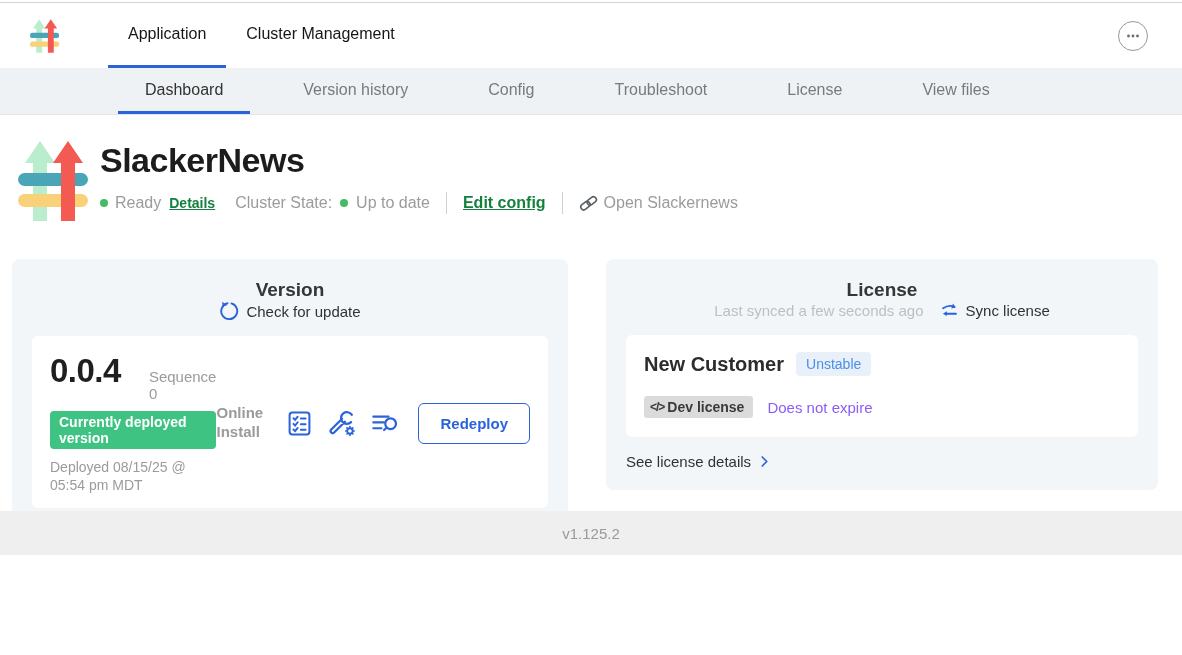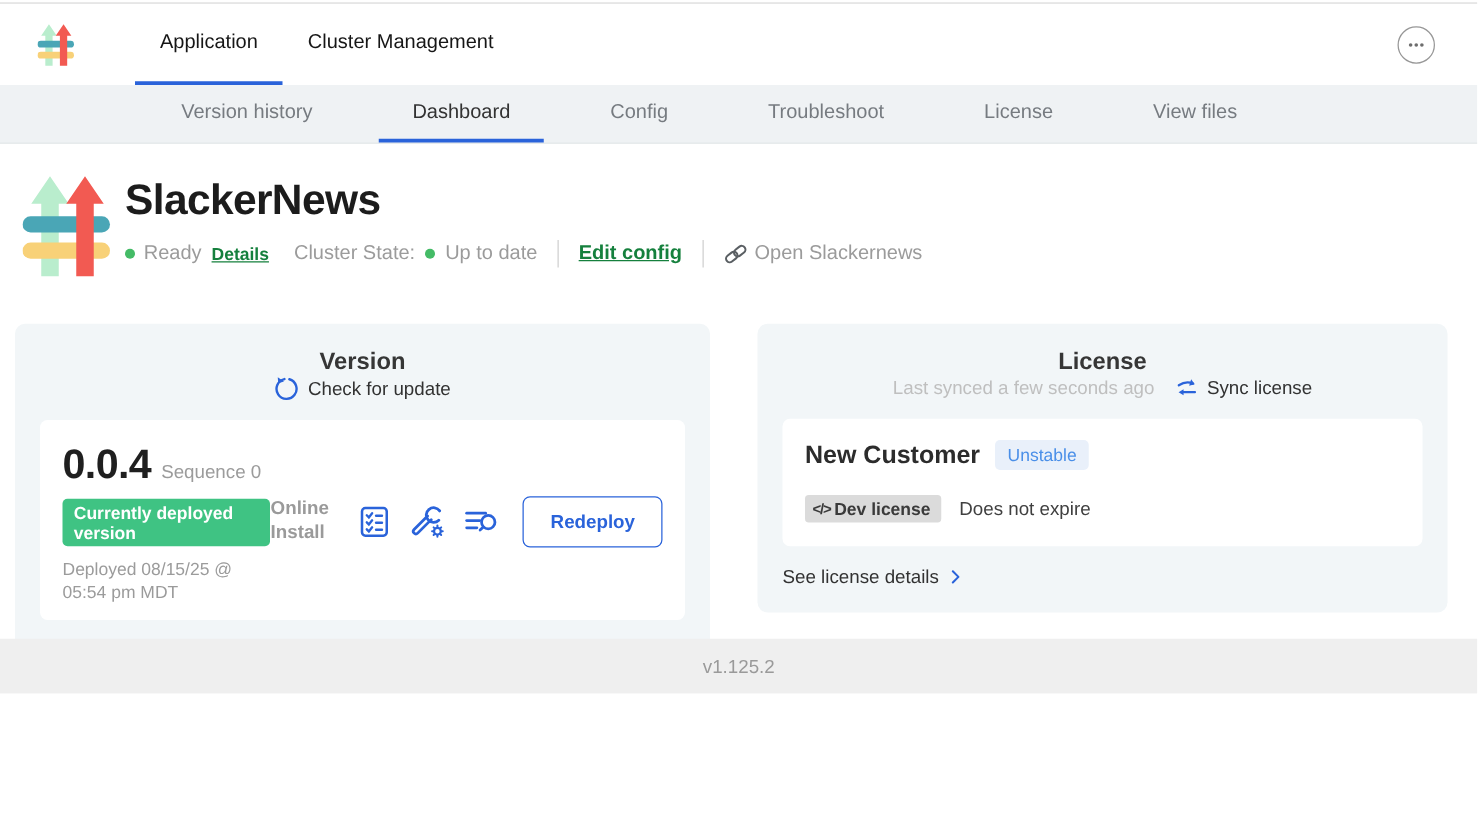--- a/index.html
+++ b/index.html
@@ -46,21 +46,21 @@
   .cards { display:flex; align-items:flex-start; gap:38px; padding:0 12px; margin-top:34px; }
   .card { background:#f2f6f8; border-radius:8px; padding:20px; }
   .card-head { display:flex; align-items:center; justify-content:space-between;flex-direction:column; }
   .card-head h2 { font-size:19px; font-weight:700; color:#363636; }
   .head-link { display:flex; align-items:center; gap:7px; font-size:15px; }
   .inner { background:#fff; border-radius:6px; margin-top:15px; }
 
   
   .version-card { width:556px; }
   .version-card .inner { display:flex; justify-content:space-between; padding:16px 18px 14px 18px; min-height:130px; }
-  .vrow { display:flex; align-items:baseline; gap:8px; }
+  .vrow { display:flex; align-items:baseline; gap:28px; }
   .vnum { font-size:33px; font-weight:800; color:#1f1f1f; letter-spacing:-0.5px; }
   .seq { font-size:15px; color:#9b9b9b; }
   .badge-green { display:inline-block; margin-top:9px; background:#3fc383; color:#fff; font-size:14px;
                  font-weight:600; padding:3px 9px; border-radius:4px; }
   .deployed { margin-top:9px; font-size:14px; color:#9b9b9b; max-width:195px; line-height:1.3; }
   .v-right { display:flex; align-items:center; gap:15px; align-self:center; }
   .install-type { width:54px; font-size:15px; font-weight:700; color:#9a9a9a; line-height:1.25; }
   .icon-btn { width:28px; height:28px; display:flex; align-items:center; justify-content:center;
               background:none; border:none; cursor:pointer; }
   .redeploy { background:#fff; border:1px solid #2a63da; color:#2a63da; font-weight:700; font-size:15px;
@@ -73,21 +73,21 @@
   .lic-head-right { display:flex; align-items:center; gap:10px; }
   .synced { font-size:15px; color:#bfbfbf; margin-right:6px; }
   .license-card .inner { padding:17px 18px 19px 18px; }
   .lrow1 { display:flex; align-items:center; gap:12px; }
   .cust { font-size:20px; font-weight:700; color:#2c2c2c; }
   .badge-blue { background:#e9f0fa; color:#4a8fe8; font-size:14px; padding:4px 10px; border-radius:4px; }
   .lrow2 { display:flex; align-items:center; gap:14px; margin-top:20px; }
   .badge-gray { background:#dbdbdb; color:#3a3a3a; font-size:14px; font-weight:700; padding:3px 9px 3px 6px;
                 border-radius:3px; display:flex; align-items:center; gap:3px; }
   .code-glyph { font-size:12px; font-weight:700; letter-spacing:-1px; }
-  .expiry { font-size:15px; color:#404040; }
+  .expiry { font-size:15px; color:#8b5cf6; }
 
   
   .footer { position:absolute; left:0; bottom:0; width:100%; height:44px; background:#efefef;
             display:flex; align-items:center; justify-content:center; }
   .footer span { font-size:15px; color:#9a9a9a; }
 
   svg { display:block; }
 </style>
 </head>
 <body>
@@ -116,25 +116,25 @@
     <button class="more-btn">
       <svg viewBox="0 0 20 20" width="18" height="18">
         <circle cx="5" cy="10" r="1.6" fill="#6d6d6d"></circle>
         <circle cx="10" cy="10" r="1.6" fill="#6d6d6d"></circle>
         <circle cx="15" cy="10" r="1.6" fill="#6d6d6d"></circle>
       </svg>
     </button>
   </header>
 
   <nav class="subnav">
-    <div class="subnav-tab">
-        <span>Version history</span>
-      </div>
     <div class="subnav-tab active">
         <span>Dashboard</span>
+      </div>
+    <div class="subnav-tab">
+        <span>Version history</span>
       </div>
     <div class="subnav-tab">
         <span>Config</span>
       </div>
     <div class="subnav-tab">
         <span>Troubleshoot</span>
       </div>
     <div class="subnav-tab">
         <span>License</span>
       </div>

